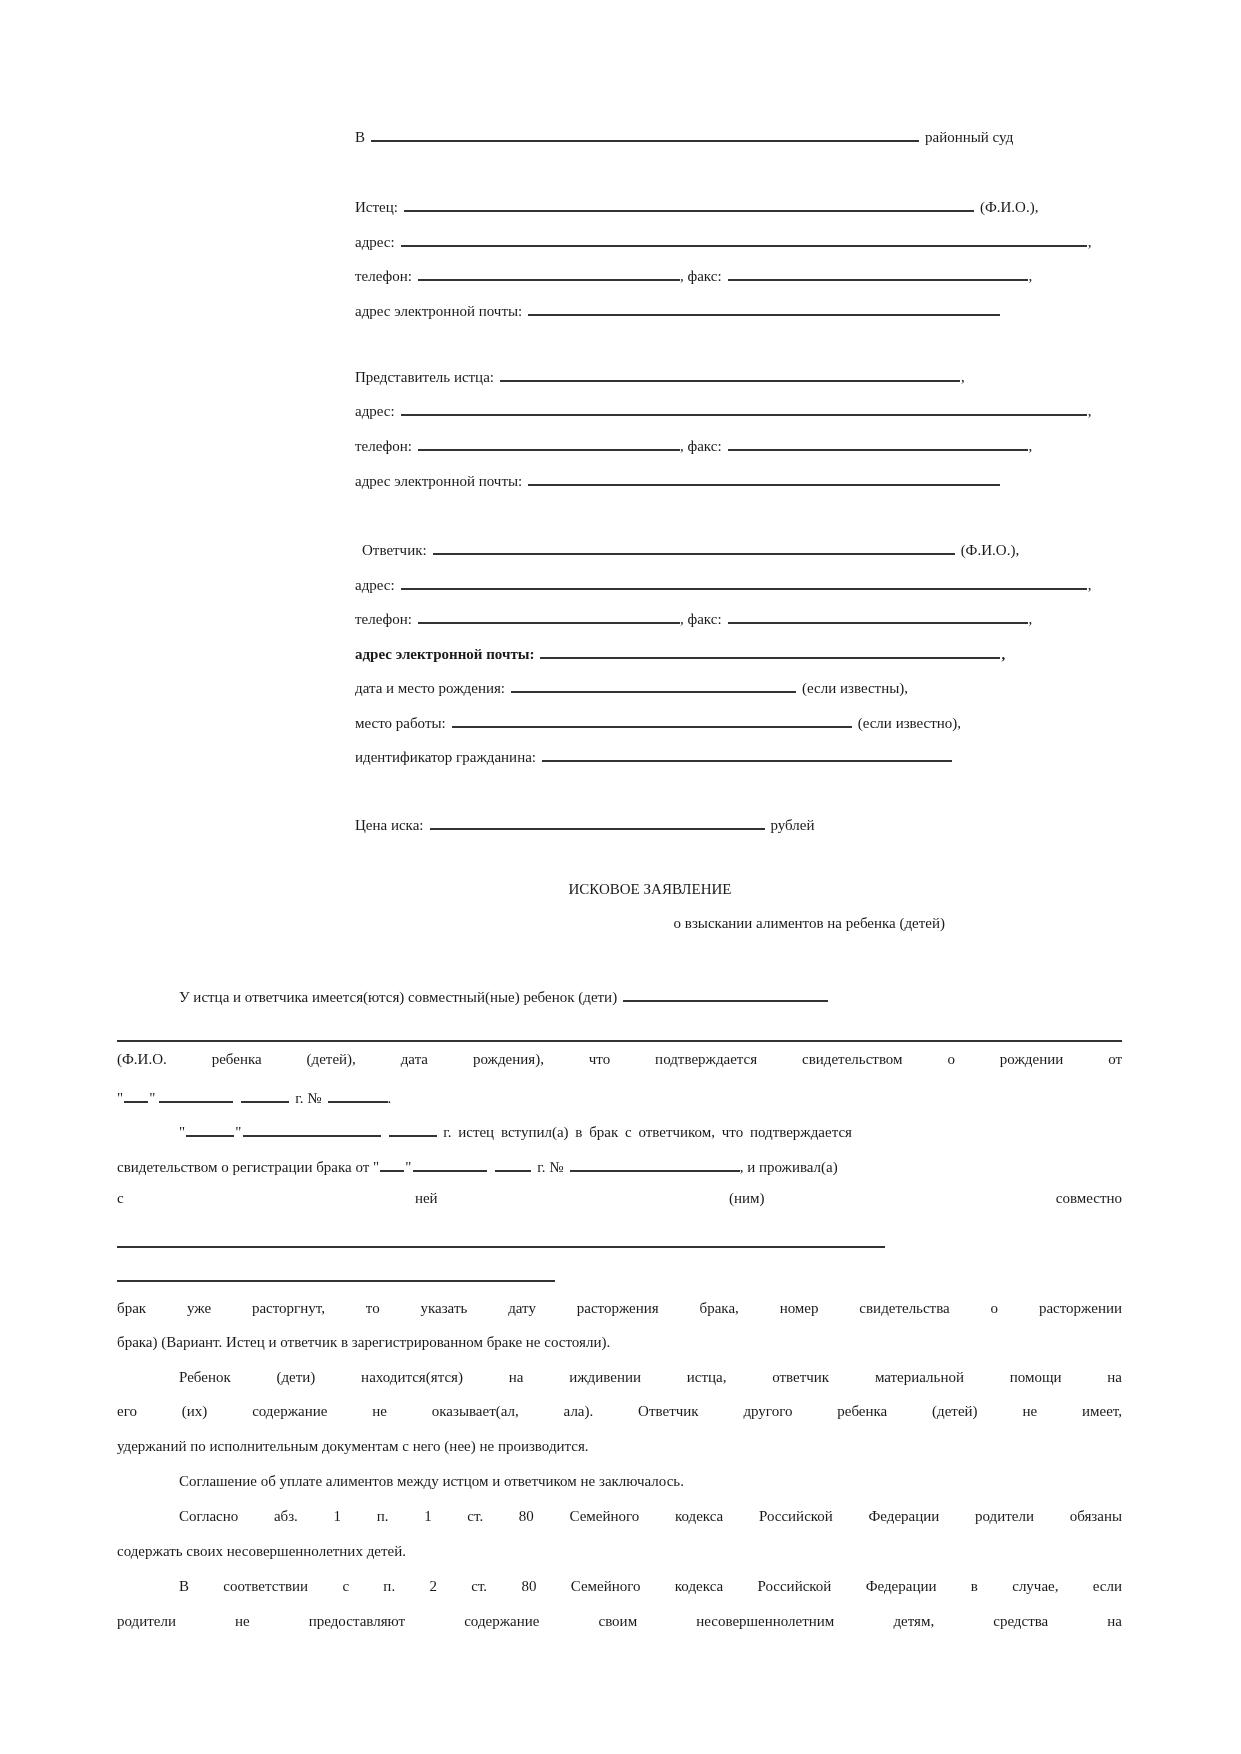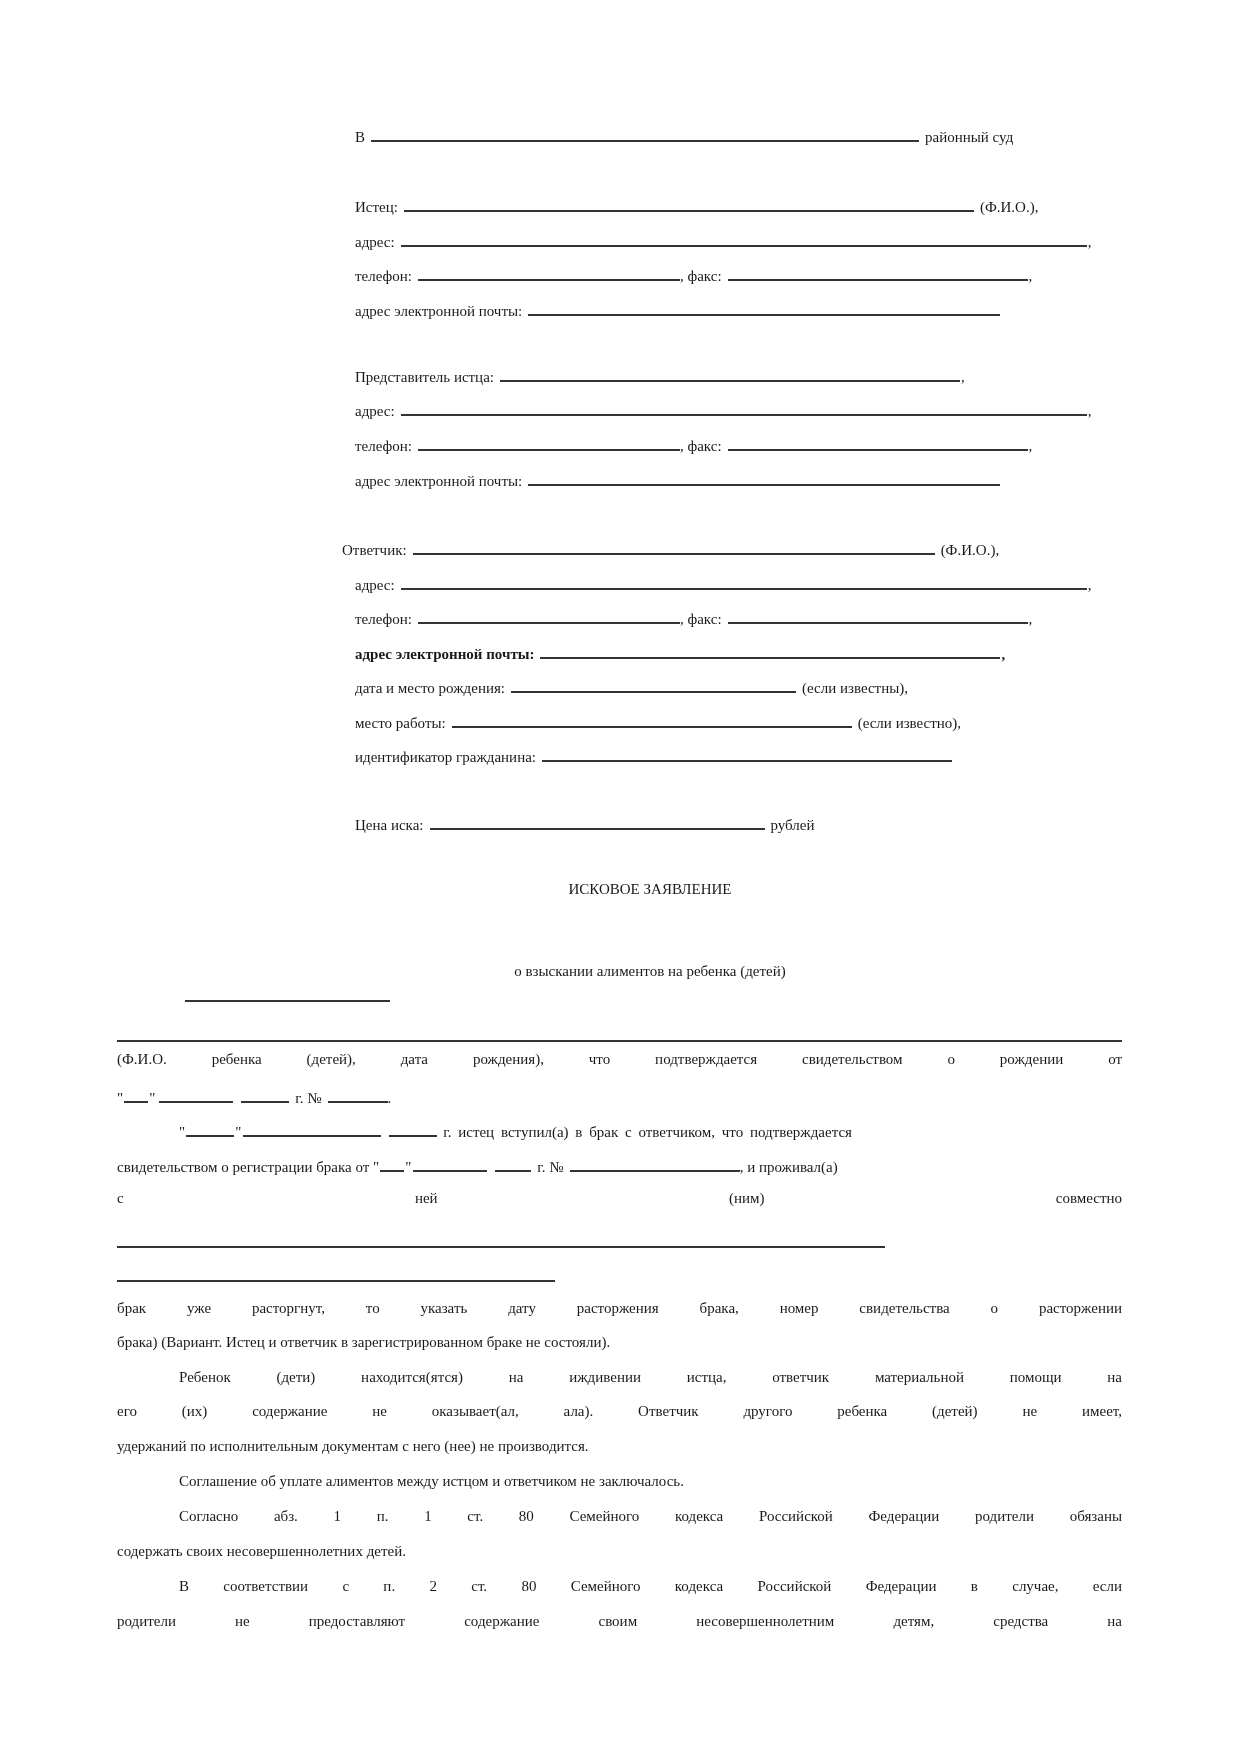--- a/index.html
+++ b/index.html
@@ -47,21 +47,21 @@
 <div class="line" style="left:355px; top:392px;">
   <span>адрес:</span><span class="fill" style="width:686px; margin-right:1px;"></span><span>,</span>
 </div>
 <div class="line" style="left:355px; top:427px;">
   <span>телефон:</span><span class="fill" style="width:262px; margin-right:0;"></span><span>, факс:</span><span class="fill" style="width:300px; margin-right:1px;"></span><span>,</span>
 </div>
 <div class="line" style="left:355px; top:462px;">
   <span>адрес электронной почты:</span><span class="fill" style="width:472px;"></span>
 </div>
 
-<div class="line" style="left:342px; top:531px;">
+<div class="line" style="left:362px; top:531px;">
   <span>Ответчик:</span><span class="fill" style="width:522px;"></span><span>(Ф.И.О.),</span>
 </div>
 <div class="line" style="left:355px; top:566px;">
   <span>адрес:</span><span class="fill" style="width:686px; margin-right:1px;"></span><span>,</span>
 </div>
 <div class="line" style="left:355px; top:600px;">
   <span>телефон:</span><span class="fill" style="width:262px; margin-right:0;"></span><span>, факс:</span><span class="fill" style="width:300px; margin-right:1px;"></span><span>,</span>
 </div>
 <div class="line" style="left:355px; top:635px;font-weight:bold;">
   <span>адрес электронной почты:</span><span class="fill" style="width:460px; margin-right:1px;"></span><span>,</span>
@@ -74,24 +74,24 @@
 </div>
 <div class="line" style="left:355px; top:738px;">
   <span>идентификатор гражданина:</span><span class="fill" style="width:410px;"></span>
 </div>
 
 <div class="line" style="left:355px; top:806px;">
   <span>Цена иска:</span><span class="fill" style="width:335px;"></span><span>рублей</span>
 </div>
 
 <div class="line center" style="left:355px; width:590px; top:874px;">ИСКОВОЕ ЗАЯВЛЕНИЕ</div>
-<div class="line center" style="left:355px; width:590px; top:956px;">о взыскании алиментов на ребенка (детей)</div>
+<div class="line center" style="left:355px; width:590px; top:908px;text-align:right;">о взыскании алиментов на ребенка (детей)</div>
 
 <div class="line" style="left:179px; top:978px;">
-  <span class="fill" style="width:205px; margin-right:0;"></span>
+  <span>У истца и ответчика имеется(ются) совместный(ные) ребенок (дети)</span><span class="fill" style="width:205px; margin-right:0;"></span>
 </div>
 <div class="rule" style="left:117px; width:1005px; top:1040px;"></div>
 <div class="line" style="left:117px; width:1005px; top:1044px;">
   <div class="just">(Ф.И.О. ребенка (детей), дата рождения), что подтверждается свидетельством о рождении от</div>
 </div>
 <div class="line" style="left:117px; top:1079px;">
   <span>"</span><span class="fill tight" style="width:24px;"></span><span>"</span><span class="fill" style="width:74px; margin-left:4px;"></span><span class="fill" style="width:48px; margin-left:2px;"></span><span>г. №</span><span class="fill" style="width:60px; margin-right:0;"></span><span>.</span>
 </div>
 
 <div class="line" style="left:179px; width:943px; top:1113px;">

